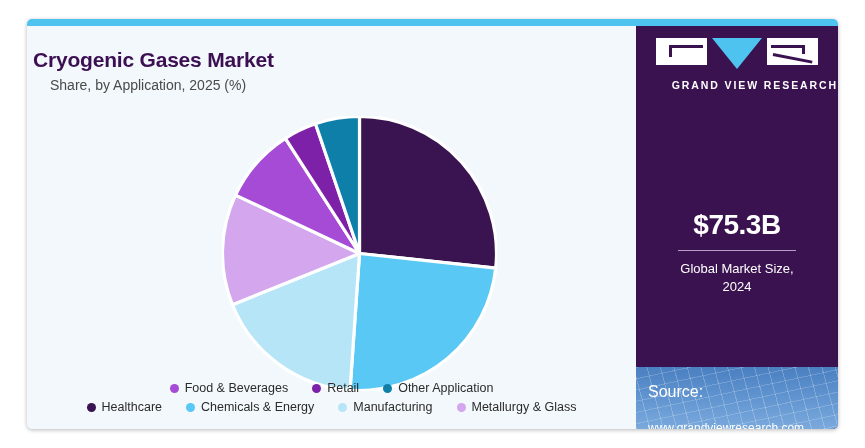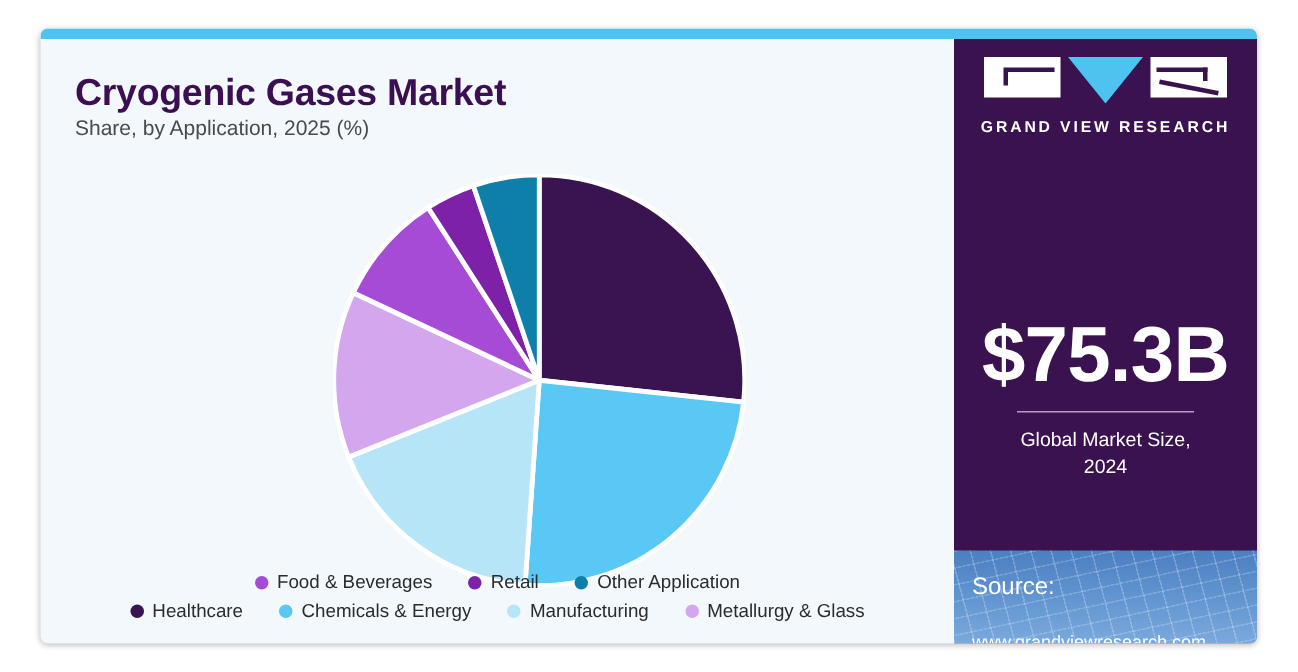--- a/index.html
+++ b/index.html
@@ -12,22 +12,22 @@
     overflow:hidden;
   }
   .accent-bar{
     position:absolute;left:0;top:0;width:100%;height:7px;background:#4fc3ef;
   }
 
   
   .chart-area{position:absolute;left:0;top:7px;width:609px;height:403px;}
 
   .title{
-    position:absolute;left:23px;top:22px;
-    font-size:25px;font-weight:bold;color:#3b0f52;letter-spacing:-.2px;
+    position:absolute;left:6px;top:22px;
+    font-size:21px;font-weight:bold;color:#3b0f52;letter-spacing:-.2px;
   }
   .subtitle{
     position:absolute;left:23px;top:51px;
     font-size:14px;color:#4a4a4a;
   }
 
   .pie-wrap{position:absolute;left:195px;top:90px;width:275px;height:275px;}
   .pie-svg{display:block;}
 
   
@@ -52,26 +52,26 @@
   .mark-g .bar{position:absolute;background:#3b1250;}
   .mark-g .b1{left:13px;top:7px;width:34px;height:3px;}
   .mark-g .b2{left:13px;top:10px;width:3px;height:9px;}
   .tri{width:0;height:0;border-left:25.5px solid transparent;border-right:25.5px solid transparent;border-top:31px solid #4fc3ef;}
   .mark-r{background:#ffffff;}
   .mark-r .bar{position:absolute;background:#3b1250;}
   .mark-r .r1{left:4px;top:7px;width:34px;height:3px;}
   .mark-r .r2{left:35px;top:7px;width:3px;height:9px;}
   .mark-r .r3{left:6px;top:15px;width:40px;height:2.5px;transform:rotate(11deg);transform-origin:left center;}
   .logo-text{
-    text-align:center;margin-top:10px;color:#ffffff;
+    text-align:right;margin-top:10px;color:#ffffff;
     font-size:10.5px;font-weight:bold;letter-spacing:1.9px;
   }
 
   .stat{position:absolute;left:0;top:185px;width:202px;text-align:center;}
-  .stat-value{font-size:52px;font-weight:bold;color:#ffffff;letter-spacing:-.5px;line-height:1;}
+  .stat-value{font-size:28px;font-weight:bold;color:#ffffff;letter-spacing:-.5px;line-height:1;}
   .stat-rule{width:118px;height:1px;background:#b79cc6;margin:11px auto 9px;}
   .stat-caption{font-size:13px;color:#ffffff;line-height:1.35;}
 
   .source{
     position:absolute;left:0;bottom:0;width:202px;height:62px;
     background:
       repeating-linear-gradient(75deg, rgba(255,255,255,.22) 0 1px, transparent 1px 13px),
       repeating-linear-gradient(168deg, rgba(255,255,255,.18) 0 1px, transparent 1px 11px),
       linear-gradient(180deg,#4a7fc1 0%,#5f93cf 45%,#7aa9dc 100%);
   }

